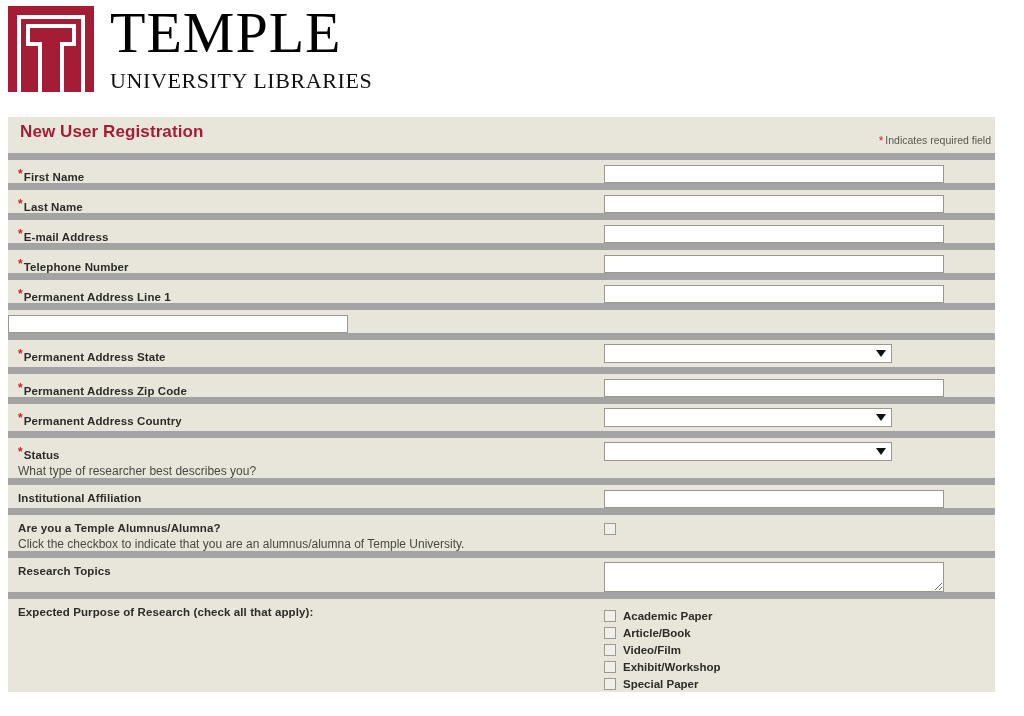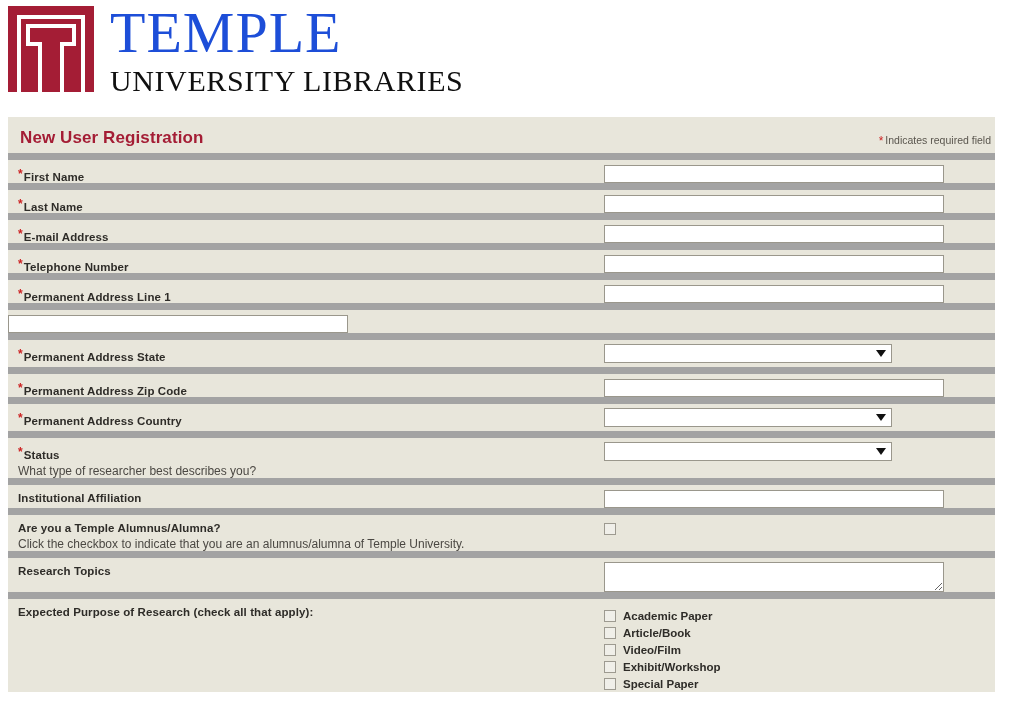--- a/index.html
+++ b/index.html
@@ -82,26 +82,26 @@
 
   #logo-text {
     margin-left: 16px;
     padding-top: 0px;
   }
   #wordmark-main {
     font-family: "Liberation Serif", serif;
     font-size: 58px;
     line-height: 54px;
     letter-spacing: 1px;
-    color: #1d4ed8;
+    color: #000000;
     white-space: nowrap;
   }
   #wordmark-sub {
     font-family: "Liberation Serif", serif;
-    font-size: 30px;
+    font-size: 22px;
     line-height: 38px;
     letter-spacing: 0.6px;
     color: #101010;
     white-space: nowrap;
     margin-top: 2px;
   }
 
   
   #form-panel {
     position: absolute;
@@ -110,21 +110,21 @@
     background: #e8e6db;
     padding: 0;
   }
 
   #panel-head {
     position: relative;
     height: 36px;
   }
   #panel-title {
     position: absolute;
-    left: 12px; top: 11px;
+    left: 12px; top: 5px;
     font-size: 17px;
     font-weight: bold;
     color: #a41d35;
     letter-spacing: 0.1px;
   }
   #required-note {
     position: absolute;
     right: 4px; top: 17px;
     font-size: 10.5px;
     color: #5a564e;

